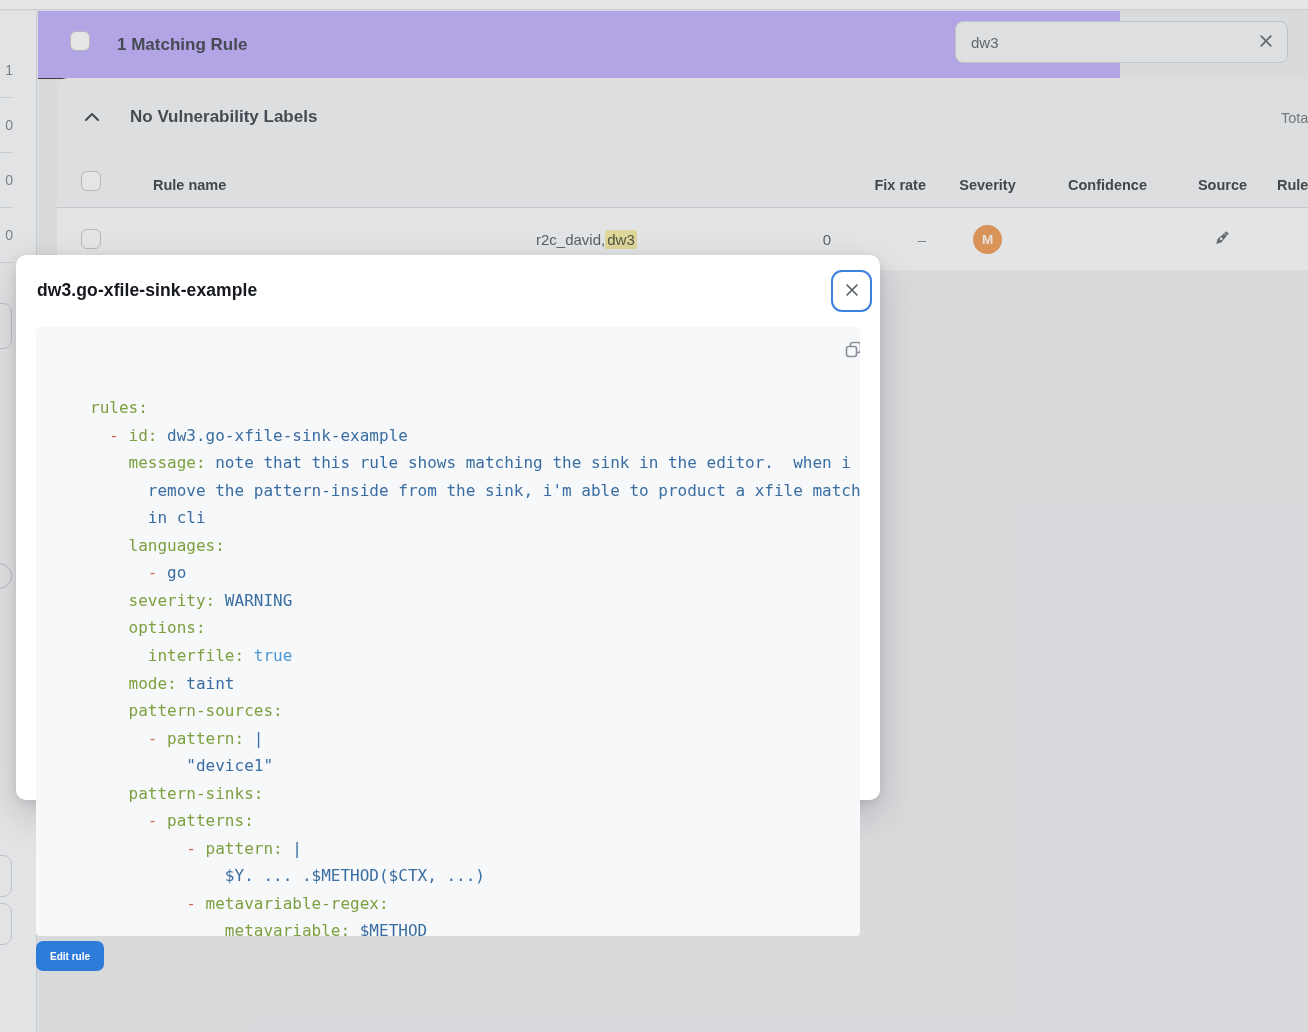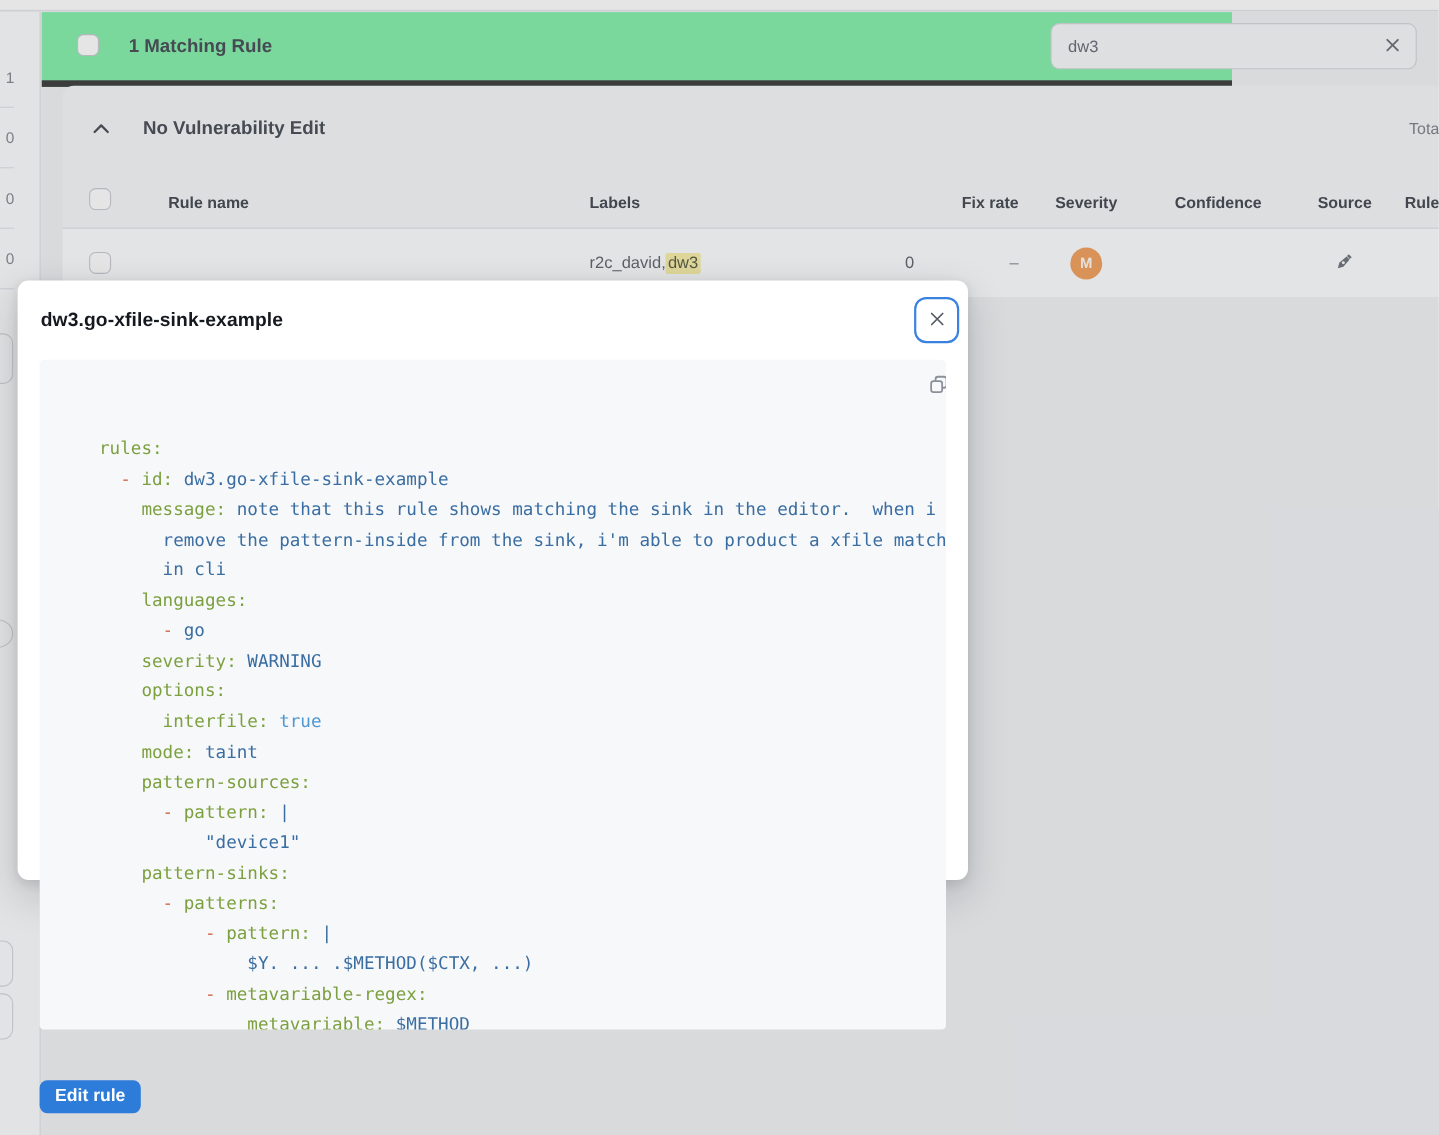--- a/index.html
+++ b/index.html
@@ -15,21 +15,21 @@
   .left-rail { position:absolute; left:0; top:11px; width:37px; height:1021px;
     background:#fafbfc; border-right:1px solid #dde0e4; }
   .rail-count { position:absolute; left:0; width:13px; text-align:right;
     font-size:14px; color:#868c95; transform:translateY(-50%); }
   .rail-divider { position:absolute; left:0; width:13px; height:1px; background:#dfe2e6; }
   .rail-frag { position:absolute; left:-16px; width:28px;
     border:1px solid #d2d5da; border-radius:9px; background:transparent; }
   .rail-frag.circle { border-radius:50%; }
 
   .header-bar { position:absolute; left:38px; top:11px; width:1082px; height:68px;
-    background:#86efac; border-bottom:6px solid #404040; }
+    background:#c4b5fd; border-bottom:1px solid #404040; }
   .cbx { width:20px; height:20px; border:1.5px solid #c8ccd2; border-radius:6px;
     background:#fdfdfe; display:inline-block; }
   .hdr-cbx { position:absolute; left:32px; top:20px; }
   .hdr-title { position:absolute; left:79px; top:50%; transform:translateY(-50%);
     font-size:17px; font-weight:700; color:#4a505a; }
   .search-box { position:absolute; left:917px; top:10px; width:333px; height:42px;
     background:#f4f6f8; border:1px solid #d3d7db; border-radius:8px; }
   .search-input { position:absolute; left:0; top:0; width:100%; height:100%;
     background:transparent; border:none; outline:none; padding:0 40px 0 15px;
     font-size:15px; color:#696f79; font-family:inherit; }
@@ -94,22 +94,22 @@
   .code-line { white-space:pre;margin-left:32px; }
   .tok-k { color:var(--code-key-green); }
   .tok-v { color:var(--code-value-blue); }
   .tok-b { color:var(--code-bool-blue); }
   .tok-d { color:var(--code-dash-red); }
   .tok-p { color:#39404a; }
   .copy-btn { position:absolute; top:12px; right:13px; width:24px; height:24px;
     border:none; background:transparent; cursor:pointer; padding:0;
     display:flex; align-items:center; justify-content:center; }
 
-  .edit-btn { position:absolute; left:20px; top:727px; height:30px; padding:0 14px;
-    background:var(--accent-blue); color:#ffffff; font-size:16px; font-weight:700;
+  .edit-btn { position:absolute; left:20px; top:686px; height:30px; padding:0 14px;
+    background:var(--accent-blue); color:#ffffff; font-size:10px; font-weight:700;
     font-family:inherit; border:none; border-radius:7px; cursor:pointer; }
 </style>
 </head>
 <body>
 
 <div class="stage">
 
   <div class="top-strip"></div>
 
   <div class="left-rail">
@@ -143,27 +143,26 @@
   </div>
 
   <div class="section-card">
     <button class="sec-chevron">
       <span>
         <svg width="18" height="12" viewBox="0 0 18 12">
             <polyline points="3,9 9,3 15,9" fill="none" stroke="#4a5058" stroke-width="2" stroke-linecap="round" stroke-linejoin="round"></polyline>
           </svg>
       </span>
     </button>
-    <div class="sec-title">No Vulnerability Edit</div>
+    <div class="sec-title">No Vulnerability Labels</div>
     <div class="sec-total">Total</div>
 
     <div class="table-head">
       <span class="cbx"></span>
       <div class="col col-name">Rule name</div>
-      <div class="col col-labels">Labels</div>
       <div class="col col-fix right">Fix rate</div>
       <div class="col col-sev center">Severity</div>
       <div class="col col-conf center">Confidence</div>
       <div class="col col-src center">Source</div>
       <div class="col col-rule">Rule</div>
     </div>
     <div class="head-divider"></div>
 
     <div class="data-row">
       <span class="cbx"></span>

